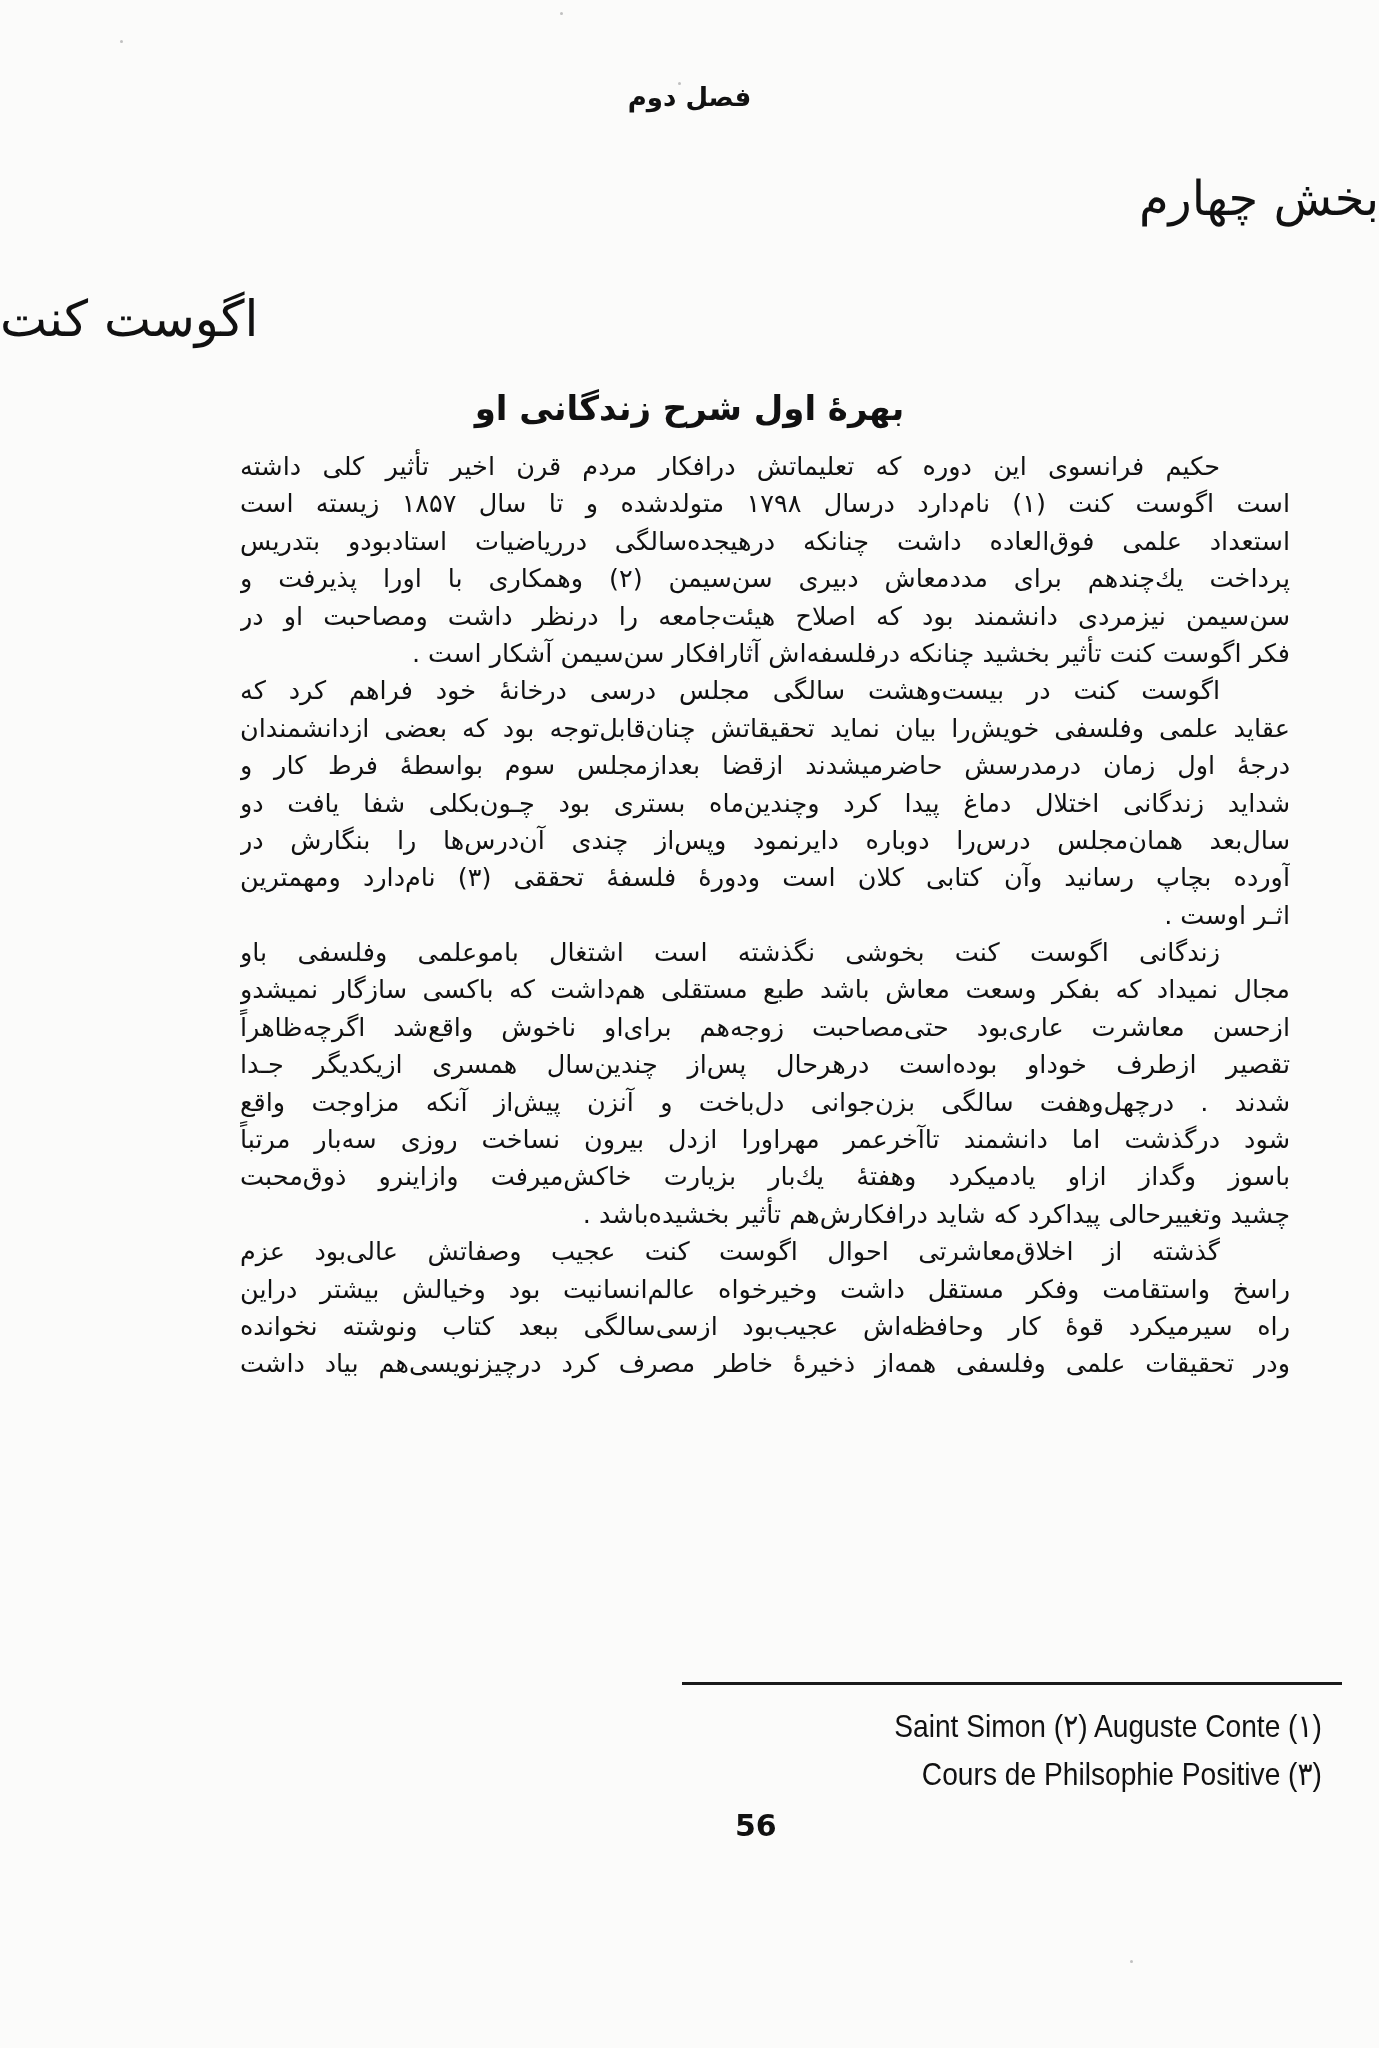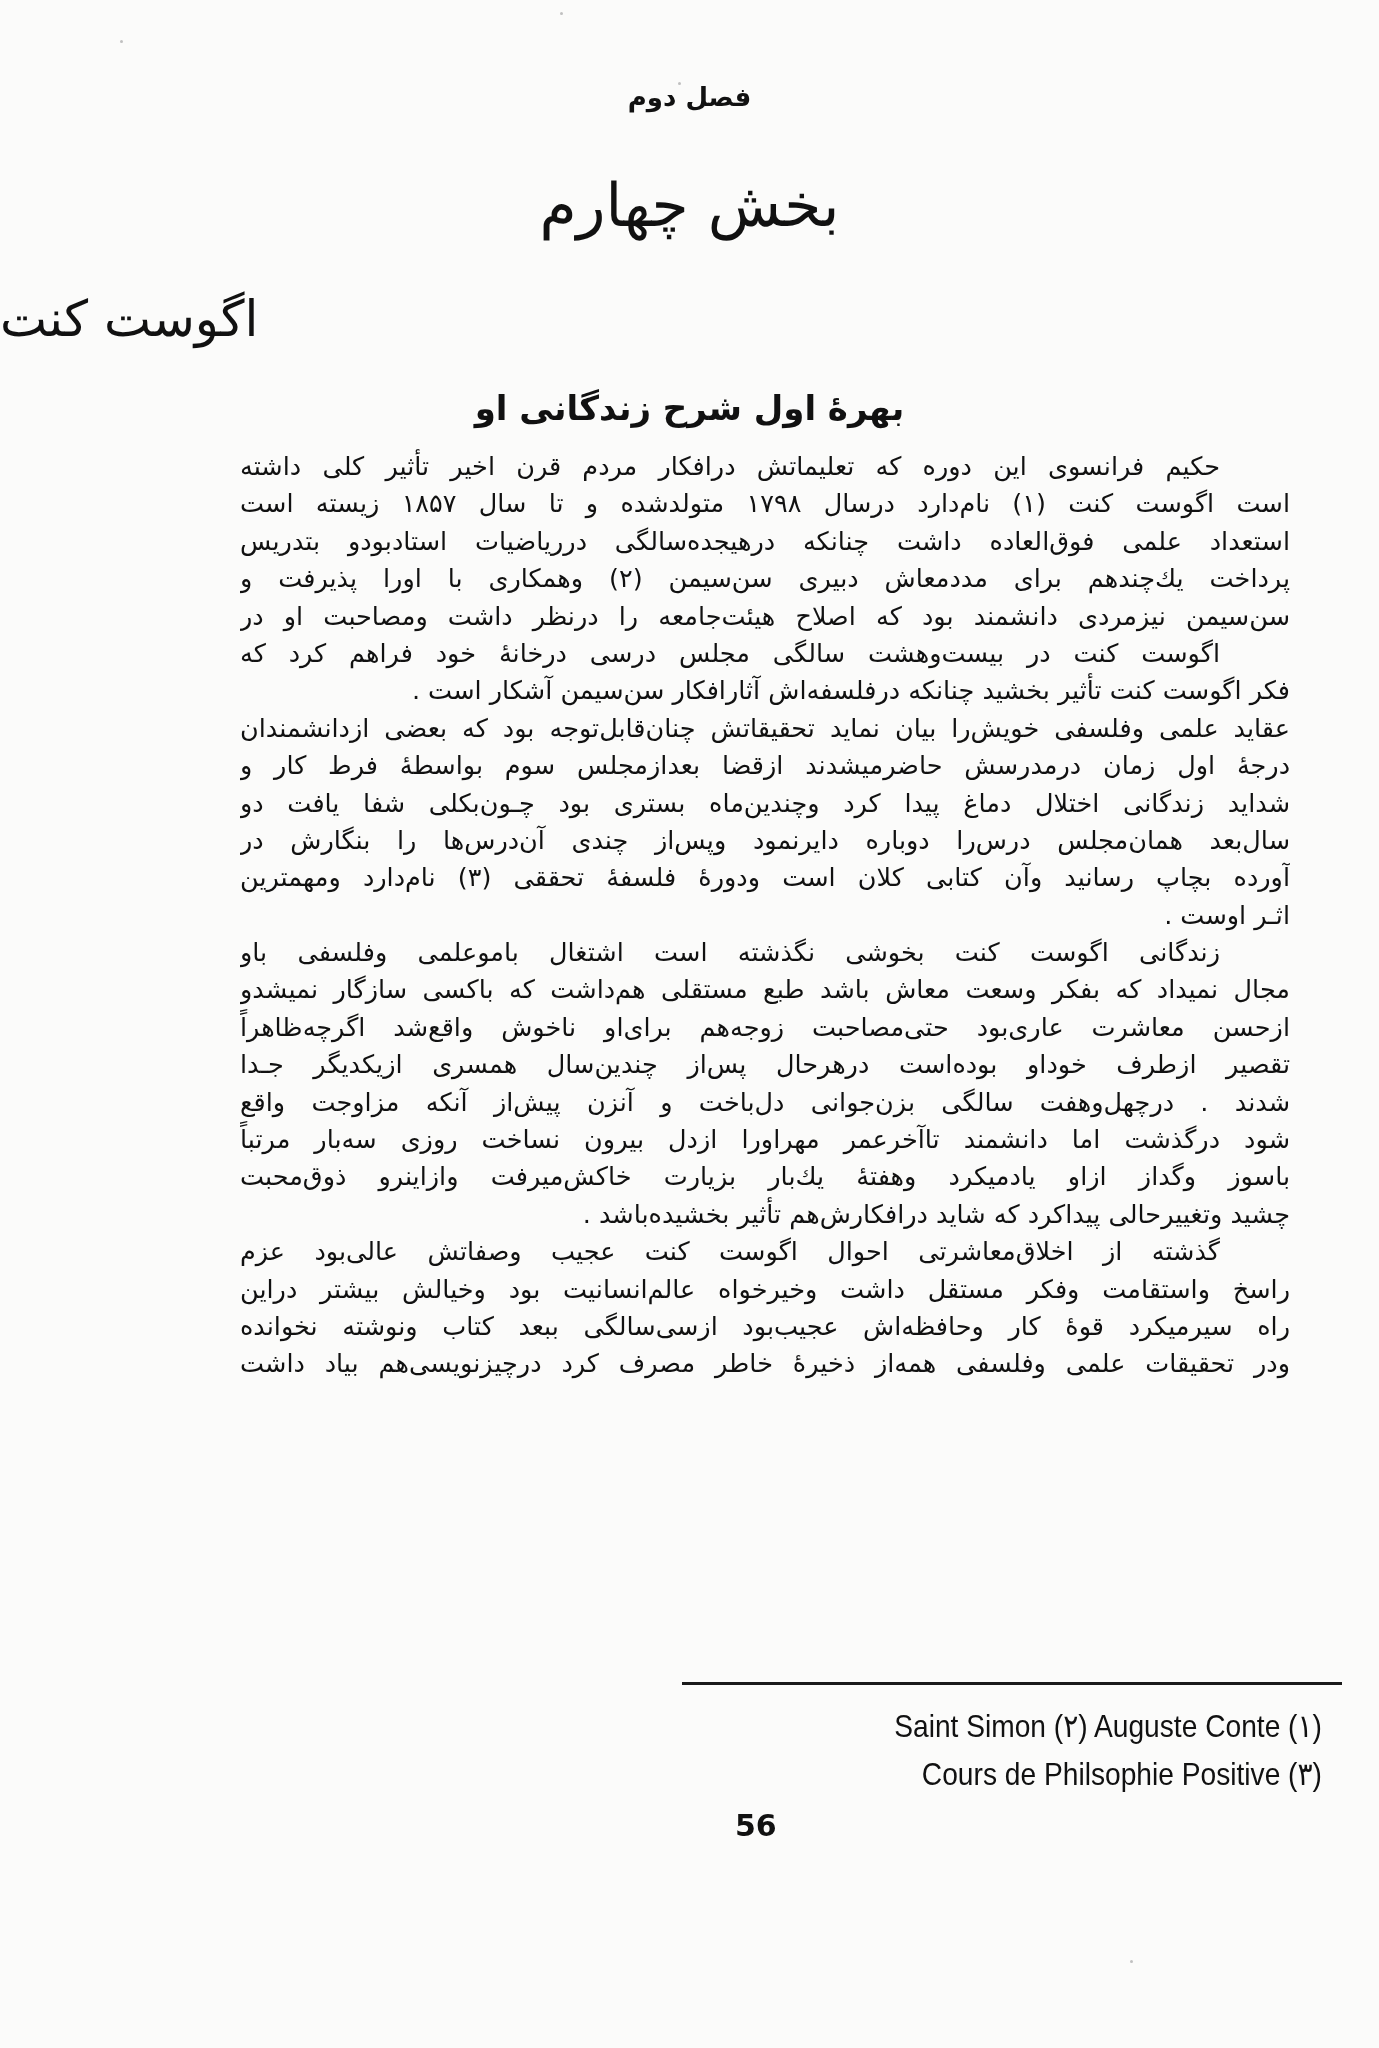--- a/index.html
+++ b/index.html
@@ -13,23 +13,23 @@
   .page { position: absolute; left: 0; top: 0; width: 1107px; height: 2048px; }
   .speck { position:absolute; width:3px; height:3px; background:#999; border-radius:50%; opacity:.6; }
 
   .chapter {
     position: absolute; top: 82px; left: 0; width: 1379px;
     text-align: center; direction: rtl;
     font-size: 26px; font-weight: bold;
   }
   .part-title {
     position: absolute; top: 170px; left: 0; width: 1379px;
-    text-align: center; direction: rtl;
+    direction: rtl;
     font-family: "DejaVu Serif", serif;
-    font-size: 60px;
+    font-size: 48px;
   }
   .person-title {
     position: absolute; top: 290px; left: 0; width: 1379px;
     text-align: left; direction: rtl;
     font-family: "DejaVu Serif", serif;
     font-size: 50px;
   }
   .section-heading {
     position: absolute; top: 388px; left: 0; width: 1379px;
     text-align: center; direction: rtl;
@@ -77,22 +77,22 @@
   <div class="part-title">بخش چهارم</div>
   <div class="person-title">اگوست کنت</div>
   <div class="section-heading">بهرهٔ اول شرح زندگانی او</div>
 
   <div class="body-text" id="body-text">
       <div class="line indent">حکیم فرانسوی این دوره که تعلیماتش درافکار مردم قرن اخیر تأثیر کلی داشته</div>
       <div class="line">است اگوست کنت (۱) نام‌دارد درسال ۱۷۹۸ متولدشده و تا سال ۱۸۵۷ زیسته است</div>
       <div class="line">استعداد علمی فوق‌العاده داشت چنانکه درهیجده‌سالگی درریاضیات استادبودو بتدریس</div>
       <div class="line">پرداخت یك‌چندهم برای مددمعاش دبیری سن‌سیمن (۲) وهمکاری با اورا پذیرفت و</div>
       <div class="line">سن‌سیمن نیزمردی دانشمند بود که اصلاح هیئت‌جامعه را درنظر داشت ومصاحبت او در</div>
+      <div class="line last">فکر اگوست کنت تأثیر بخشید چنانکه درفلسفه‌اش آثارافکار سن‌سیمن آشکار است .</div>
       <div class="line indent">اگوست کنت در بیست‌وهشت سالگی مجلس درسی درخانهٔ خود فراهم کرد که</div>
-      <div class="line last">فکر اگوست کنت تأثیر بخشید چنانکه درفلسفه‌اش آثارافکار سن‌سیمن آشکار است .</div>
       <div class="line">عقاید علمی وفلسفی خویش‌را بیان نماید تحقیقاتش چنان‌قابل‌توجه بود که بعضی ازدانشمندان</div>
       <div class="line">درجهٔ اول زمان درمدرسش حاضرمیشدند ازقضا بعدازمجلس سوم بواسطهٔ فرط کار و</div>
       <div class="line">شداید زندگانی اختلال دماغ پیدا کرد وچندین‌ماه بستری بود چـون‌بکلی شفا یافت دو</div>
       <div class="line">سال‌بعد همان‌مجلس درس‌را دوباره دایرنمود وپس‌از چندی آن‌درس‌ها را بنگارش در</div>
       <div class="line">آورده بچاپ رسانید وآن کتابی کلان است ودورهٔ فلسفهٔ تحققی (۳) نام‌دارد ومهمترین</div>
       <div class="line last">اثـر اوست .</div>
       <div class="line indent">زندگانی اگوست کنت بخوشی نگذشته است اشتغال باموعلمی وفلسفی باو</div>
       <div class="line">مجال نمیداد که بفکر وسعت معاش باشد طبع مستقلی هم‌داشت که باکسی سازگار نمیشدو</div>
       <div class="line">ازحسن معاشرت عاری‌بود حتی‌مصاحبت زوجه‌هم برای‌او ناخوش واقع‌شد اگرچه‌ظاهراً</div>
       <div class="line">تقصیر ازطرف خوداو بوده‌است درهرحال پس‌از چندین‌سال همسری ازیکدیگر جـدا</div>

